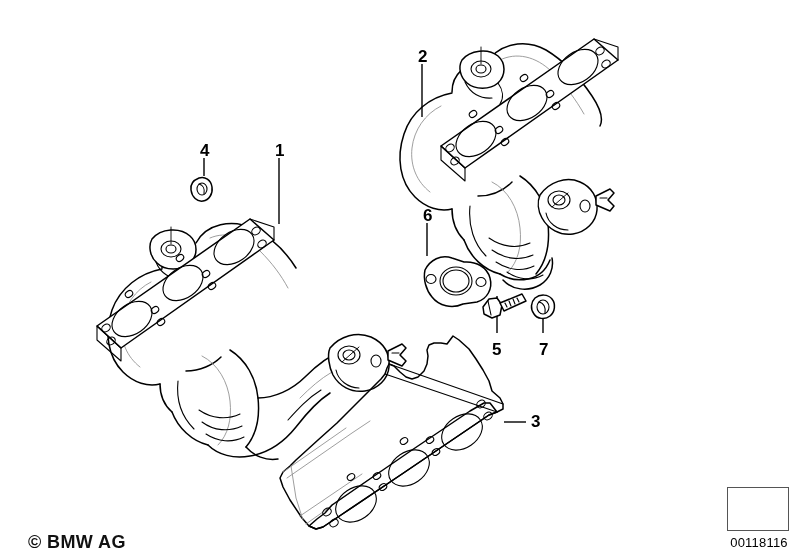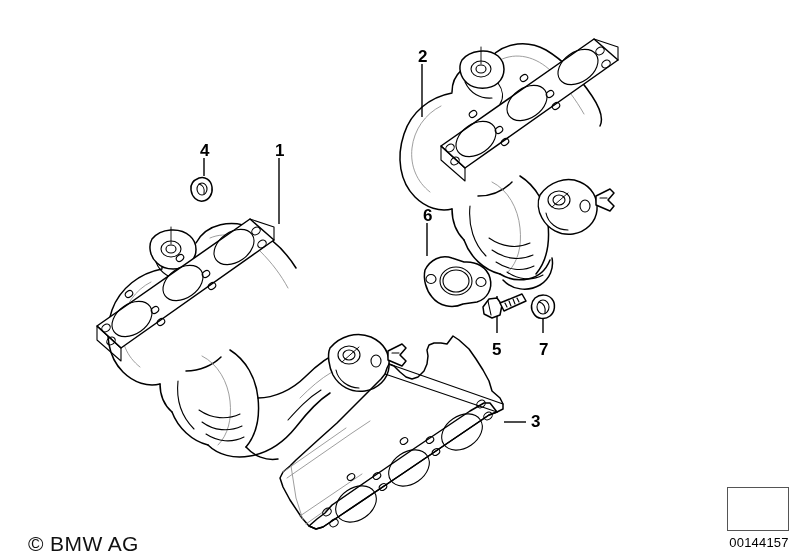--- a/index.html
+++ b/index.html
@@ -21,22 +21,22 @@
     font-size:17px;
     line-height:17px;
     color:#000;
     white-space:nowrap;
   }
 
   #copyright{
     position:absolute;
     left:28px;top:532px;
     font-family:"Liberation Sans", sans-serif;
-    font-weight:normal;
-    font-size:21px;
+    font-weight:bold;
+    font-size:18px;
     letter-spacing:0.4px;
     color:#111;
     white-space:nowrap;
   }
 
   #partbox{
     position:absolute;
     left:727px;top:487px;
     width:62px;height:44px;
     border:1px solid #555;
@@ -318,15 +318,15 @@
   <div class="callout" style="left:492px;top:341px;">5</div>
 
   <div class="callout" style="left:539px;top:341px;">7</div>
 
   <div class="callout" style="left:531px;top:413px;">3</div>
 
   <div id="copyright">© BMW AG</div>
 
   <div id="partbox"></div>
 
-  <div id="partnumber">00144157</div>
+  <div id="partnumber">00118116</div>
 
 </div>
 
 </body></html>

